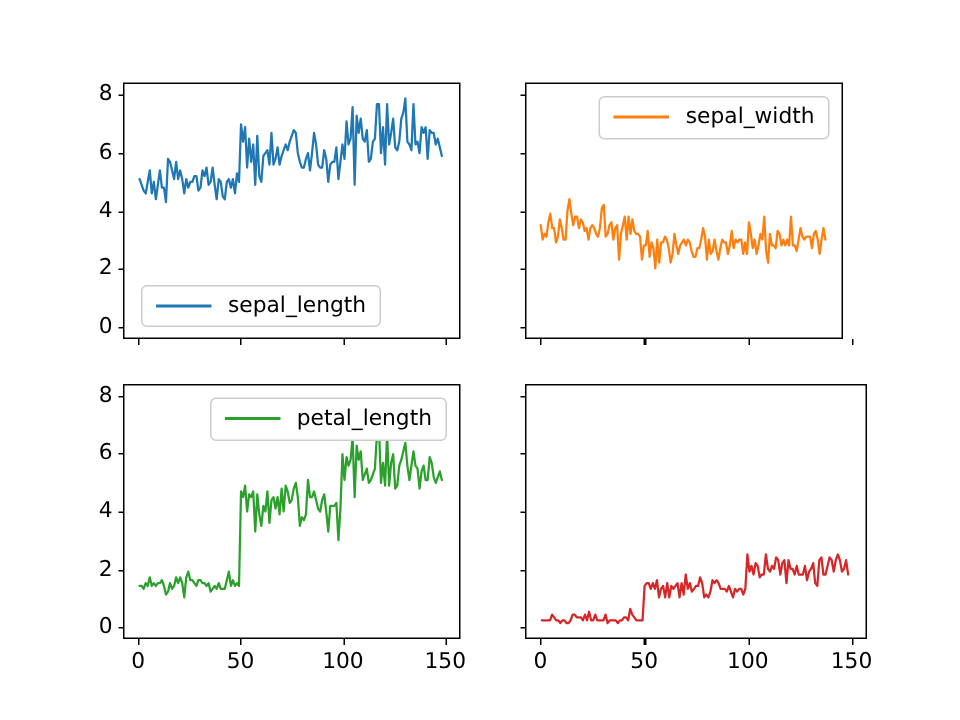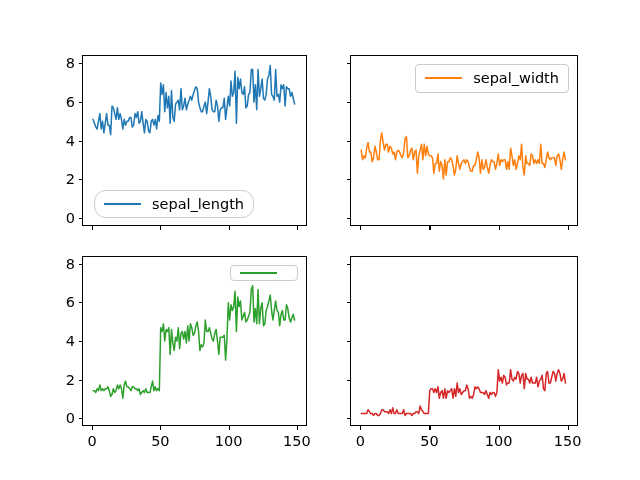--- a/index.html
+++ b/index.html
@@ -87,21 +87,21 @@
     border-top-style: solid;
     margin-right: 11px;
     flex: 0 0 auto;
   }
   .legend-label {
     font-size: 14.5px;
     color: #000000;
     white-space: nowrap;
     line-height: 1;
   }
-  .legend-tl { left: 12px; bottom: 8px; border-radius: 12px; }
+  .legend-tl { left: 12px; bottom: 8px; }
   .legend-tr { right: 9px; top: 9px; }
   .legend-bl { right: 9px; top: 9px; }
   .legend-br { right: 9px; top: 9px; }
 </style>
 </head>
 <body>
 
 <div id="figure">
 
   <div class="subplot" id="sp0" style="left:82px; top:55px; width:225px; height:171px;">
@@ -127,21 +127,21 @@
         <div class="tick tick-x" style="left: 78.3884px;"></div>
         <div class="tick tick-x" style="left: 146.612px;"></div>
         <div class="tick tick-x" style="left: 214.835px;"></div>
       </div>
     <div class="legend legend-tl">
       <span class="legend-swatch" style="border-top-color:#1f77b4;"></span>
       <span class="legend-label">sepal_length</span>
     </div>
   </div>
 
-  <div class="subplot" id="sp1" style="left:350px; top:55px; width:228px; height:171px;">
+  <div class="subplot" id="sp1" style="left:350px; top:55px; width:212px; height:171px;">
     <div class="axes-frame">
       <svg class="plot-svg" id="svg1" viewBox="0 0 228 171" preserveAspectRatio="none">
           <polyline points="10.30,95.22 11.68,104.93 13.07,101.05 14.45,102.99 15.83,93.27 17.21,87.44 18.60,97.16 19.98,97.16 21.36,106.88 22.74,102.99 24.13,91.33 25.51,97.16 26.89,104.93 28.28,104.93 29.66,85.50 31.04,77.73 32.42,87.44 33.81,95.22 35.19,89.39 36.57,89.39 37.95,97.16 39.34,91.33 40.72,93.27 42.10,99.10 43.48,97.16 44.87,104.93 46.25,97.16 47.63,95.22 49.02,97.16 50.40,101.05 51.78,102.99 53.16,97.16 54.55,83.56 55.93,81.61 57.31,102.99 58.69,101.05 60.08,95.22 61.46,93.27 62.84,104.93 64.22,97.16 65.61,95.22 66.99,118.53 68.37,101.05 69.76,95.22 71.14,89.39 72.52,104.93 73.90,89.39 75.29,101.05 76.67,91.33 78.05,99.10 79.43,101.05 80.82,101.05 82.20,102.99 83.58,118.53 84.96,108.82 86.35,108.82 87.73,99.10 89.11,116.59 90.49,106.88 91.88,110.76 93.26,124.36 94.64,104.93 96.03,120.48 97.41,106.88 98.79,106.88 100.17,102.99 101.56,104.93 102.94,110.76 104.32,120.48 105.70,114.65 107.09,101.05 108.47,108.82 109.85,114.65 111.23,108.82 112.62,106.88 114.00,104.93 115.38,108.82 116.77,104.93 118.15,106.88 119.53,112.70 120.91,116.59 122.30,116.59 123.68,110.76 125.06,110.76 126.44,104.93 127.83,97.16 129.21,102.99 130.59,118.53 131.97,104.93 133.36,114.65 134.74,112.70 136.12,104.93 137.51,112.70 138.89,118.53 140.27,110.76 141.65,104.93 143.04,106.88 144.42,106.88 145.80,114.65 147.18,108.82 148.57,99.10 149.95,110.76 151.33,104.93 152.71,106.88 154.10,104.93 155.48,104.93 156.86,114.65 158.24,106.88 159.63,114.65 161.01,93.27 162.39,101.05 163.78,110.76 165.16,104.93 166.54,114.65 167.92,108.82 169.31,101.05 170.69,104.93 172.07,89.39 173.45,112.70 174.84,120.48 176.22,101.05 177.60,108.82 178.98,108.82 180.37,110.76 181.75,99.10 183.13,101.05 184.52,108.82 185.90,104.93 187.28,108.82 188.66,104.93 190.05,108.82 191.43,89.39 192.81,108.82 194.19,108.82 195.58,112.70 196.96,104.93 198.34,97.16 199.72,102.99 201.11,104.93 202.49,102.99 203.87,102.99 205.26,102.99 206.64,110.76 208.02,101.05 209.40,99.10 210.79,104.93 212.17,114.65 213.55,104.93 214.93,97.16 216.32,104.93" fill="none" stroke="#ff7f0e" stroke-width="1.5" stroke-linejoin="round" stroke-linecap="round" vector-effect="non-scaling-stroke"></polyline>
         </svg>
     </div>
     <div class="ytick-group">
         <div class="tick tick-y" style="top: 163.227px;"></div>
         <div class="tick tick-y" style="top: 124.364px;"></div>
         <div class="tick tick-y" style="top: 85.5px;"></div>
         <div class="tick tick-y" style="top: 46.6364px;"></div>
@@ -182,20 +182,21 @@
         <div class="ticklabel ticklabel-x" style="left: 10.1653px;">0</div>
         <div class="tick tick-x" style="left: 78.3884px;"></div>
         <div class="ticklabel ticklabel-x" style="left: 78.3884px;">50</div>
         <div class="tick tick-x" style="left: 146.612px;"></div>
         <div class="ticklabel ticklabel-x" style="left: 146.612px;">100</div>
         <div class="tick tick-x" style="left: 214.835px;"></div>
         <div class="ticklabel ticklabel-x" style="left: 214.835px;">150</div>
       </div>
     <div class="legend legend-bl">
       <span class="legend-swatch" style="border-top-color:#2ca02c;"></span>
+      <span class="legend-label">petal_length</span>
     </div>
   </div>
 
   <div class="subplot" id="sp3" style="left:350px; top:256px; width:228px; height:170px;">
     <div class="axes-frame">
       <svg class="plot-svg" id="svg3" viewBox="0 0 228 170" preserveAspectRatio="none">
           <polyline points="10.30,158.41 11.68,158.41 13.07,158.41 14.45,158.41 15.83,158.41 17.21,154.55 18.60,156.48 19.98,158.41 21.36,158.41 22.74,160.34 24.13,158.41 25.51,158.41 26.89,160.34 28.28,160.34 29.66,158.41 31.04,154.55 32.42,154.55 33.81,156.48 35.19,156.48 36.57,156.48 37.95,158.41 39.34,154.55 40.72,158.41 42.10,152.61 43.48,158.41 44.87,158.41 46.25,154.55 47.63,158.41 49.02,158.41 50.40,158.41 51.78,158.41 53.16,154.55 54.55,160.34 55.93,158.41 57.31,158.41 58.69,158.41 60.08,158.41 61.46,160.34 62.84,158.41 64.22,158.41 65.61,156.48 66.99,156.48 68.37,158.41 69.76,150.68 71.14,154.55 72.52,156.48 73.90,158.41 75.29,158.41 76.67,158.41 78.05,158.41 79.43,135.23 80.82,133.30 82.20,133.30 83.58,137.16 84.96,133.30 86.35,137.16 87.73,131.36 89.11,142.95 90.49,137.16 91.88,135.23 93.26,142.95 94.64,133.30 96.03,142.95 97.41,135.23 98.79,137.16 100.17,135.23 101.56,133.30 102.94,142.95 104.32,133.30 105.70,141.02 107.09,127.50 108.47,137.16 109.85,133.30 111.23,139.09 112.62,137.16 114.00,135.23 115.38,135.23 116.77,129.43 118.15,133.30 119.53,142.95 120.91,141.02 122.30,142.95 123.68,139.09 125.06,131.36 126.44,133.30 127.83,131.36 129.21,133.30 130.59,137.16 131.97,137.16 133.36,137.16 134.74,139.09 136.12,135.23 137.51,139.09 138.89,142.95 140.27,137.16 141.65,139.09 143.04,137.16 144.42,137.16 145.80,141.02 147.18,137.16 148.57,113.98 149.95,125.57 151.33,121.70 152.71,127.50 154.10,119.77 155.48,121.70 156.86,129.43 158.24,127.50 159.63,127.50 161.01,113.98 162.39,123.64 163.78,125.57 165.16,121.70 166.54,123.64 167.92,115.91 169.31,117.84 170.69,127.50 172.07,119.77 173.45,117.84 174.84,133.30 176.22,117.84 177.60,123.64 178.98,123.64 180.37,127.50 181.75,121.70 183.13,127.50 184.52,127.50 185.90,127.50 187.28,121.70 188.66,131.36 190.05,125.57 191.43,123.64 192.81,119.77 194.19,133.30 195.58,135.23 196.96,117.84 198.34,115.91 199.72,127.50 201.11,127.50 202.49,121.70 203.87,115.91 205.26,117.84 206.64,125.57 208.02,117.84 209.40,113.98 210.79,117.84 212.17,125.57 213.55,123.64 214.93,117.84 216.32,127.50" fill="none" stroke="#d62728" stroke-width="1.5" stroke-linejoin="round" stroke-linecap="round" vector-effect="non-scaling-stroke"></polyline>
         </svg>
     </div>
     <div class="ytick-group">

